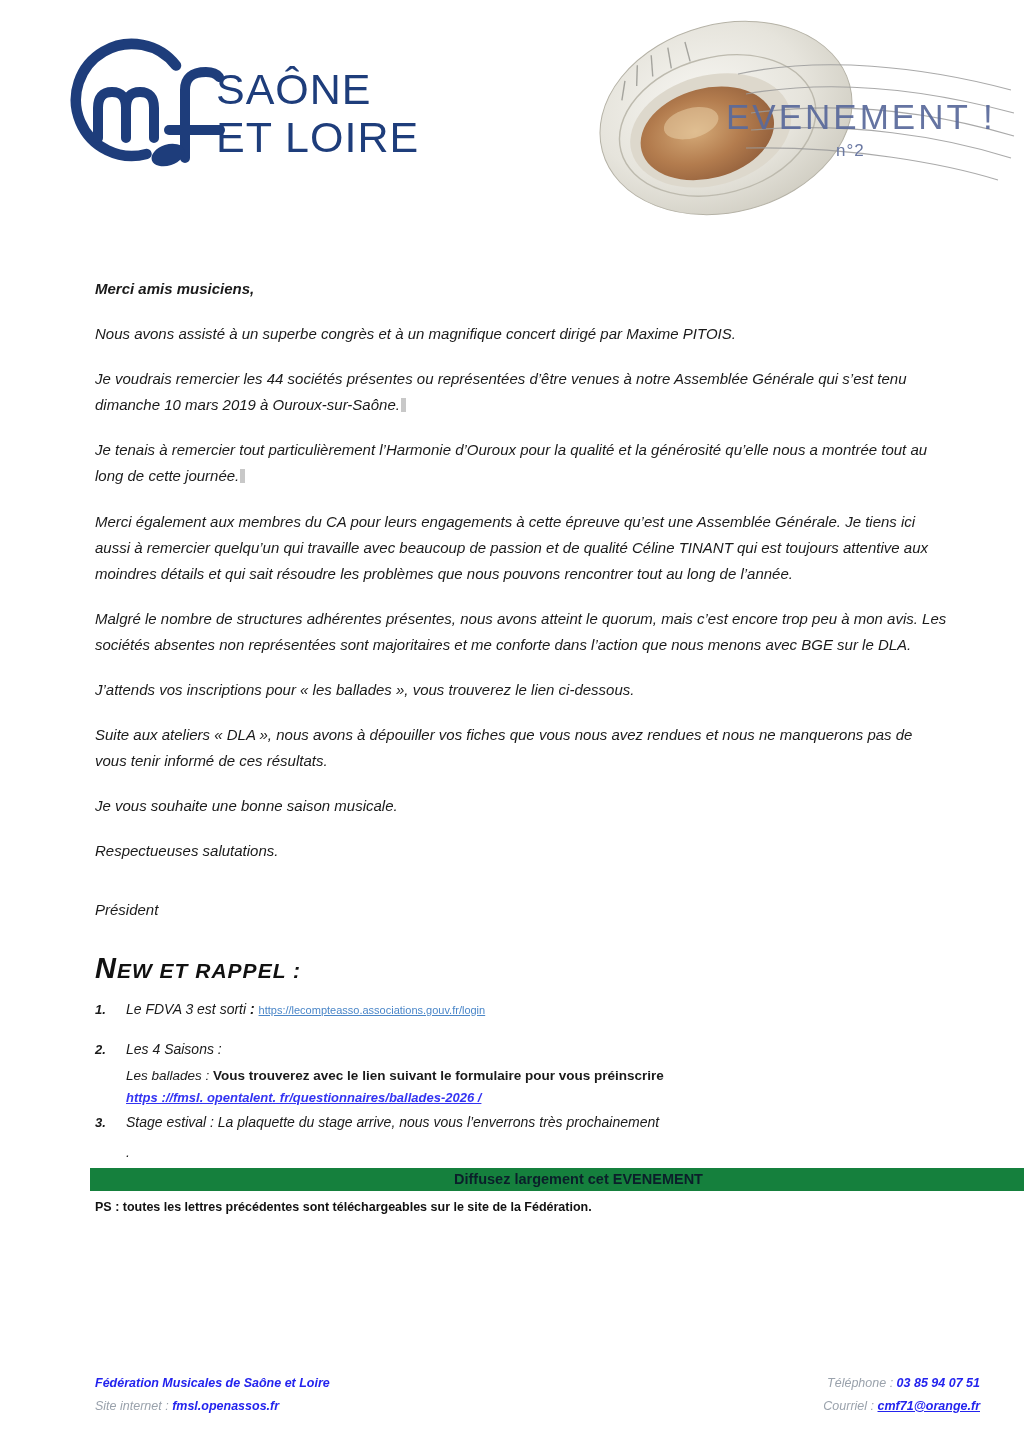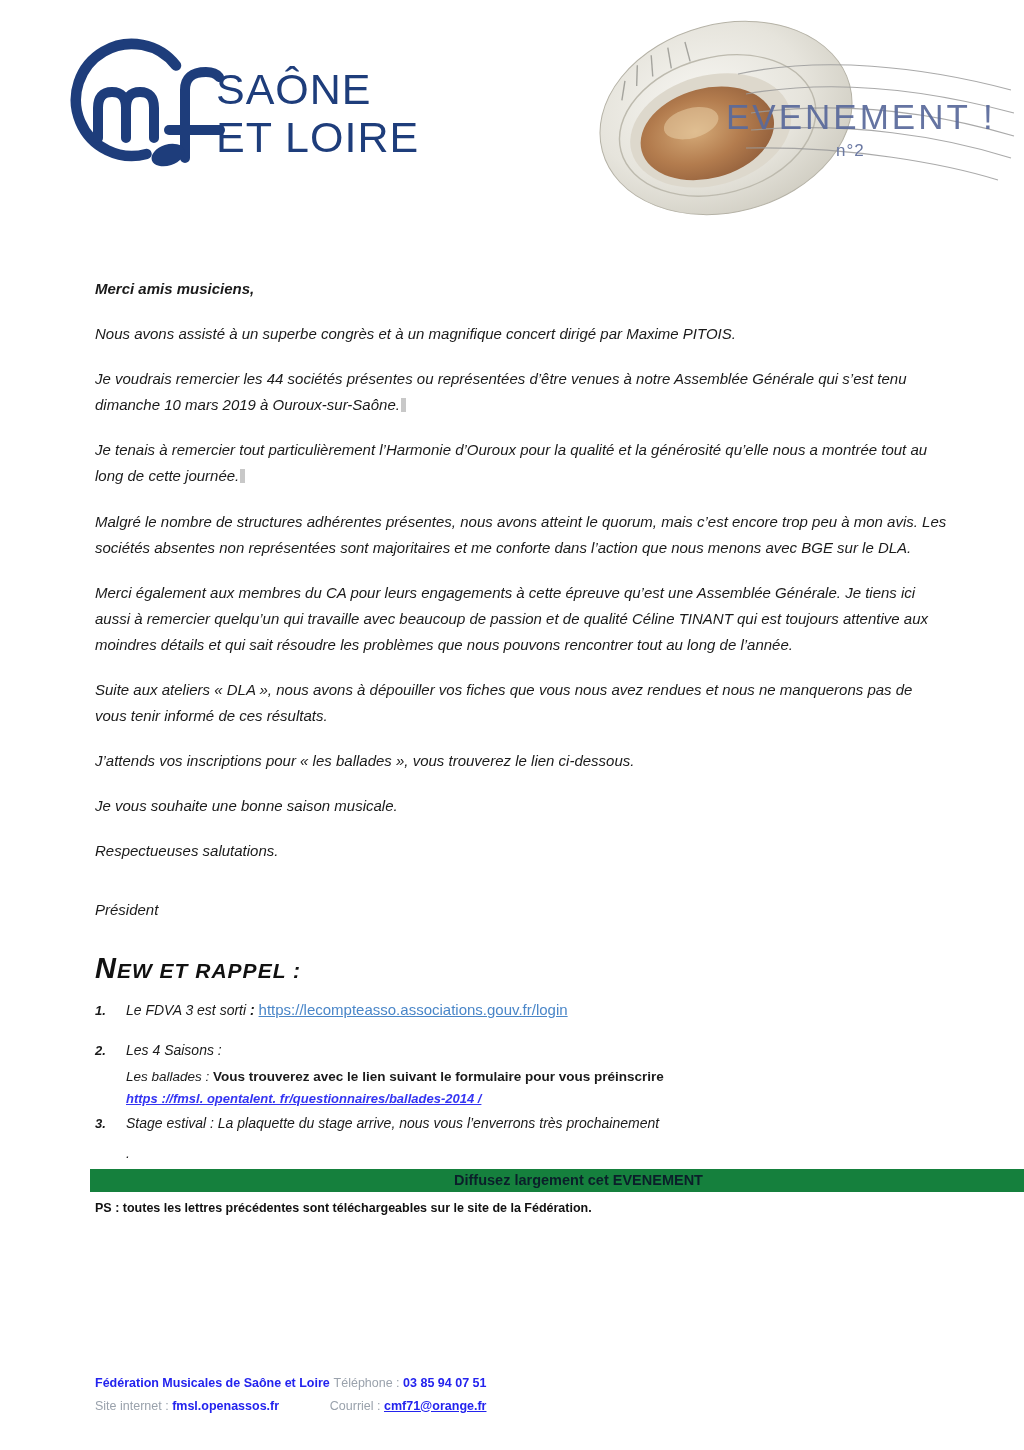--- a/index.html
+++ b/index.html
@@ -30,21 +30,21 @@
   
   .news-heading { margin:30px 0 16px 0; font-style:italic; font-weight:bold; color:#111; }
   .news-heading .initial { font-size:29px; letter-spacing:1px; }
   .news-heading .rest { font-size:21px; letter-spacing:1px; }
 
   .news-item { display:flex; font-size:14px; margin:0 0 24px 0; align-items:baseline; }
   .news-item .num { width:31px; flex:0 0 31px; font-weight:bold; font-style:italic; font-size:13px; }
   .item-label { font-weight:normal; font-style:italic; }
   .item-text { font-style:italic; }
   .sep { font-weight:bold; font-style:italic; }
-  a.link-light { color:#4a86c8; text-decoration:underline; cursor:pointer; font-size:15px; }
+  a.link-light { color:#4a86c8; text-decoration:underline; cursor:pointer; font-size:11px; }
   .news-item.tight { margin-bottom:8px; }
 
   .sub-block { margin:0 0 6px 31px; font-size:13.5px; line-height:1.6; }
   .sub-block .sub-text { font-weight:bold; }
   a.link-bright {
     color:#3434f2; font-weight:bold; font-style:italic;
     text-decoration:underline; cursor:pointer; font-size:13px;
   }
   .trailing-dot { margin:14px 0 6px 31px; font-size:14px; font-style:italic; }
 
@@ -52,23 +52,23 @@
   .banner {
     margin-left:-5px; width:977px; margin-top:8px;
     background:#15803d; color:#0b1f2a;
     text-align:center; font-weight:bold; font-size:14.5px;
     padding:3px 0 4px 0;
   }
   .ps { margin:9px 0 0 0; font-weight:bold; font-size:12.5px; color:#111; }
 
   
   .footer {
-    position:absolute; left:95px; right:54px; top:1372px;
-    display:flex; justify-content:flex-start;
-    font-size:12.5px; line-height:1.8;
+    position:absolute; left:95px; right:44px; top:1372px;
+    display:flex; justify-content:space-between;
+    font-size:12.5px; line-height:1.8;font-style:italic;
   }
   .footer .label { color:#9aa2ac; }
   .footer .value { color:#2323ee; font-weight:bold; }
   .footer .value.ul { text-decoration:underline; }
   .footer-right { text-align:right; }
 </style>
 </head>
 <body>
 
 <div class="page">
@@ -124,24 +124,24 @@
     <text x="240" y="140" font-size="17" letter-spacing="1" fill="#6b79a3" font-family="Liberation Sans, sans-serif">n°2</text>
   </svg>
 
   <div class="content">
 
     <div class="letter">
       <p class="salutation">Merci amis musiciens,</p>
       <p><span>Nous avons assisté à un superbe congrès et à un magnifique concert dirigé par Maxime PITOIS.</span></p>
       <p><span>Je voudrais remercier les 44 sociétés présentes ou représentées d’être venues à notre Assemblée Générale qui s’est tenu dimanche 10 mars 2019 à Ouroux-sur-Saône.</span><span class="edit-mark"></span></p>
       <p><span>Je tenais à remercier tout particulièrement l’Harmonie d’Ouroux pour la qualité et la générosité qu’elle nous a montrée tout au long de cette journée.</span><span class="edit-mark"></span></p>
+      <p><span>Merci également aux membres du CA pour leurs engagements à cette épreuve qu’est une Assemblée Générale. Je tiens ici aussi à remercier quelqu’un qui travaille avec beaucoup de passion et de qualité Céline TINANT qui est toujours attentive aux moindres détails et qui sait résoudre les problèmes que nous pouvons rencontrer tout au long de l’année.</span></p>
       <p><span>Malgré le nombre de structures adhérentes présentes, nous avons atteint le quorum, mais c’est encore trop peu à mon avis. Les sociétés absentes non représentées sont majoritaires et me conforte dans l’action que nous menons avec BGE sur le DLA.</span></p>
-      <p><span>Merci également aux membres du CA pour leurs engagements à cette épreuve qu’est une Assemblée Générale. Je tiens ici aussi à remercier quelqu’un qui travaille avec beaucoup de passion et de qualité Céline TINANT qui est toujours attentive aux moindres détails et qui sait résoudre les problèmes que nous pouvons rencontrer tout au long de l’année.</span></p>
+      <p><span>J’attends vos inscriptions pour « les ballades », vous trouverez le lien ci-dessous.</span></p>
       <p><span>Suite aux ateliers « DLA », nous avons à dépouiller vos fiches que vous nous avez rendues et nous ne manquerons pas de vous tenir informé de ces résultats.</span></p>
-      <p><span>J’attends vos inscriptions pour « les ballades », vous trouverez le lien ci-dessous.</span></p>
       <p><span>Je vous souhaite une bonne saison musicale.</span></p>
       <p><span>Respectueuses salutations.</span></p>
 
       <div class="signature">
         <div>Président</div>
       </div>
     </div>
 
     <div class="news-heading">
       <span class="initial">N</span><span class="rest">EW ET RAPPEL :</span>
@@ -156,21 +156,21 @@
 
     <div class="news-item tight">
       <span class="num">2.</span>
       <span class="item-label">Les 4 Saisons :</span>
     </div>
 
     <div class="sub-block">
       <div>
         <span class="item-label">Les ballades :</span><span class="sub-text"> Vous trouverez avec le lien suivant le formulaire pour vous préinscrire</span>
       </div>
-      <a class="link-bright">https ://fmsl. opentalent. fr/questionnaires/ballades-2014 /</a>
+      <a class="link-bright">https ://fmsl. opentalent. fr/questionnaires/ballades-2026 /</a>
     </div>
 
     <div class="news-item tight">
       <span class="num">3.</span>
       <span>
         <span class="item-label">Stage estival :</span><span class="item-text"> La plaquette du stage arrive, nous vous l’enverrons très prochainement</span>
       </span>
     </div>
 
     <div class="trailing-dot">.</div>

